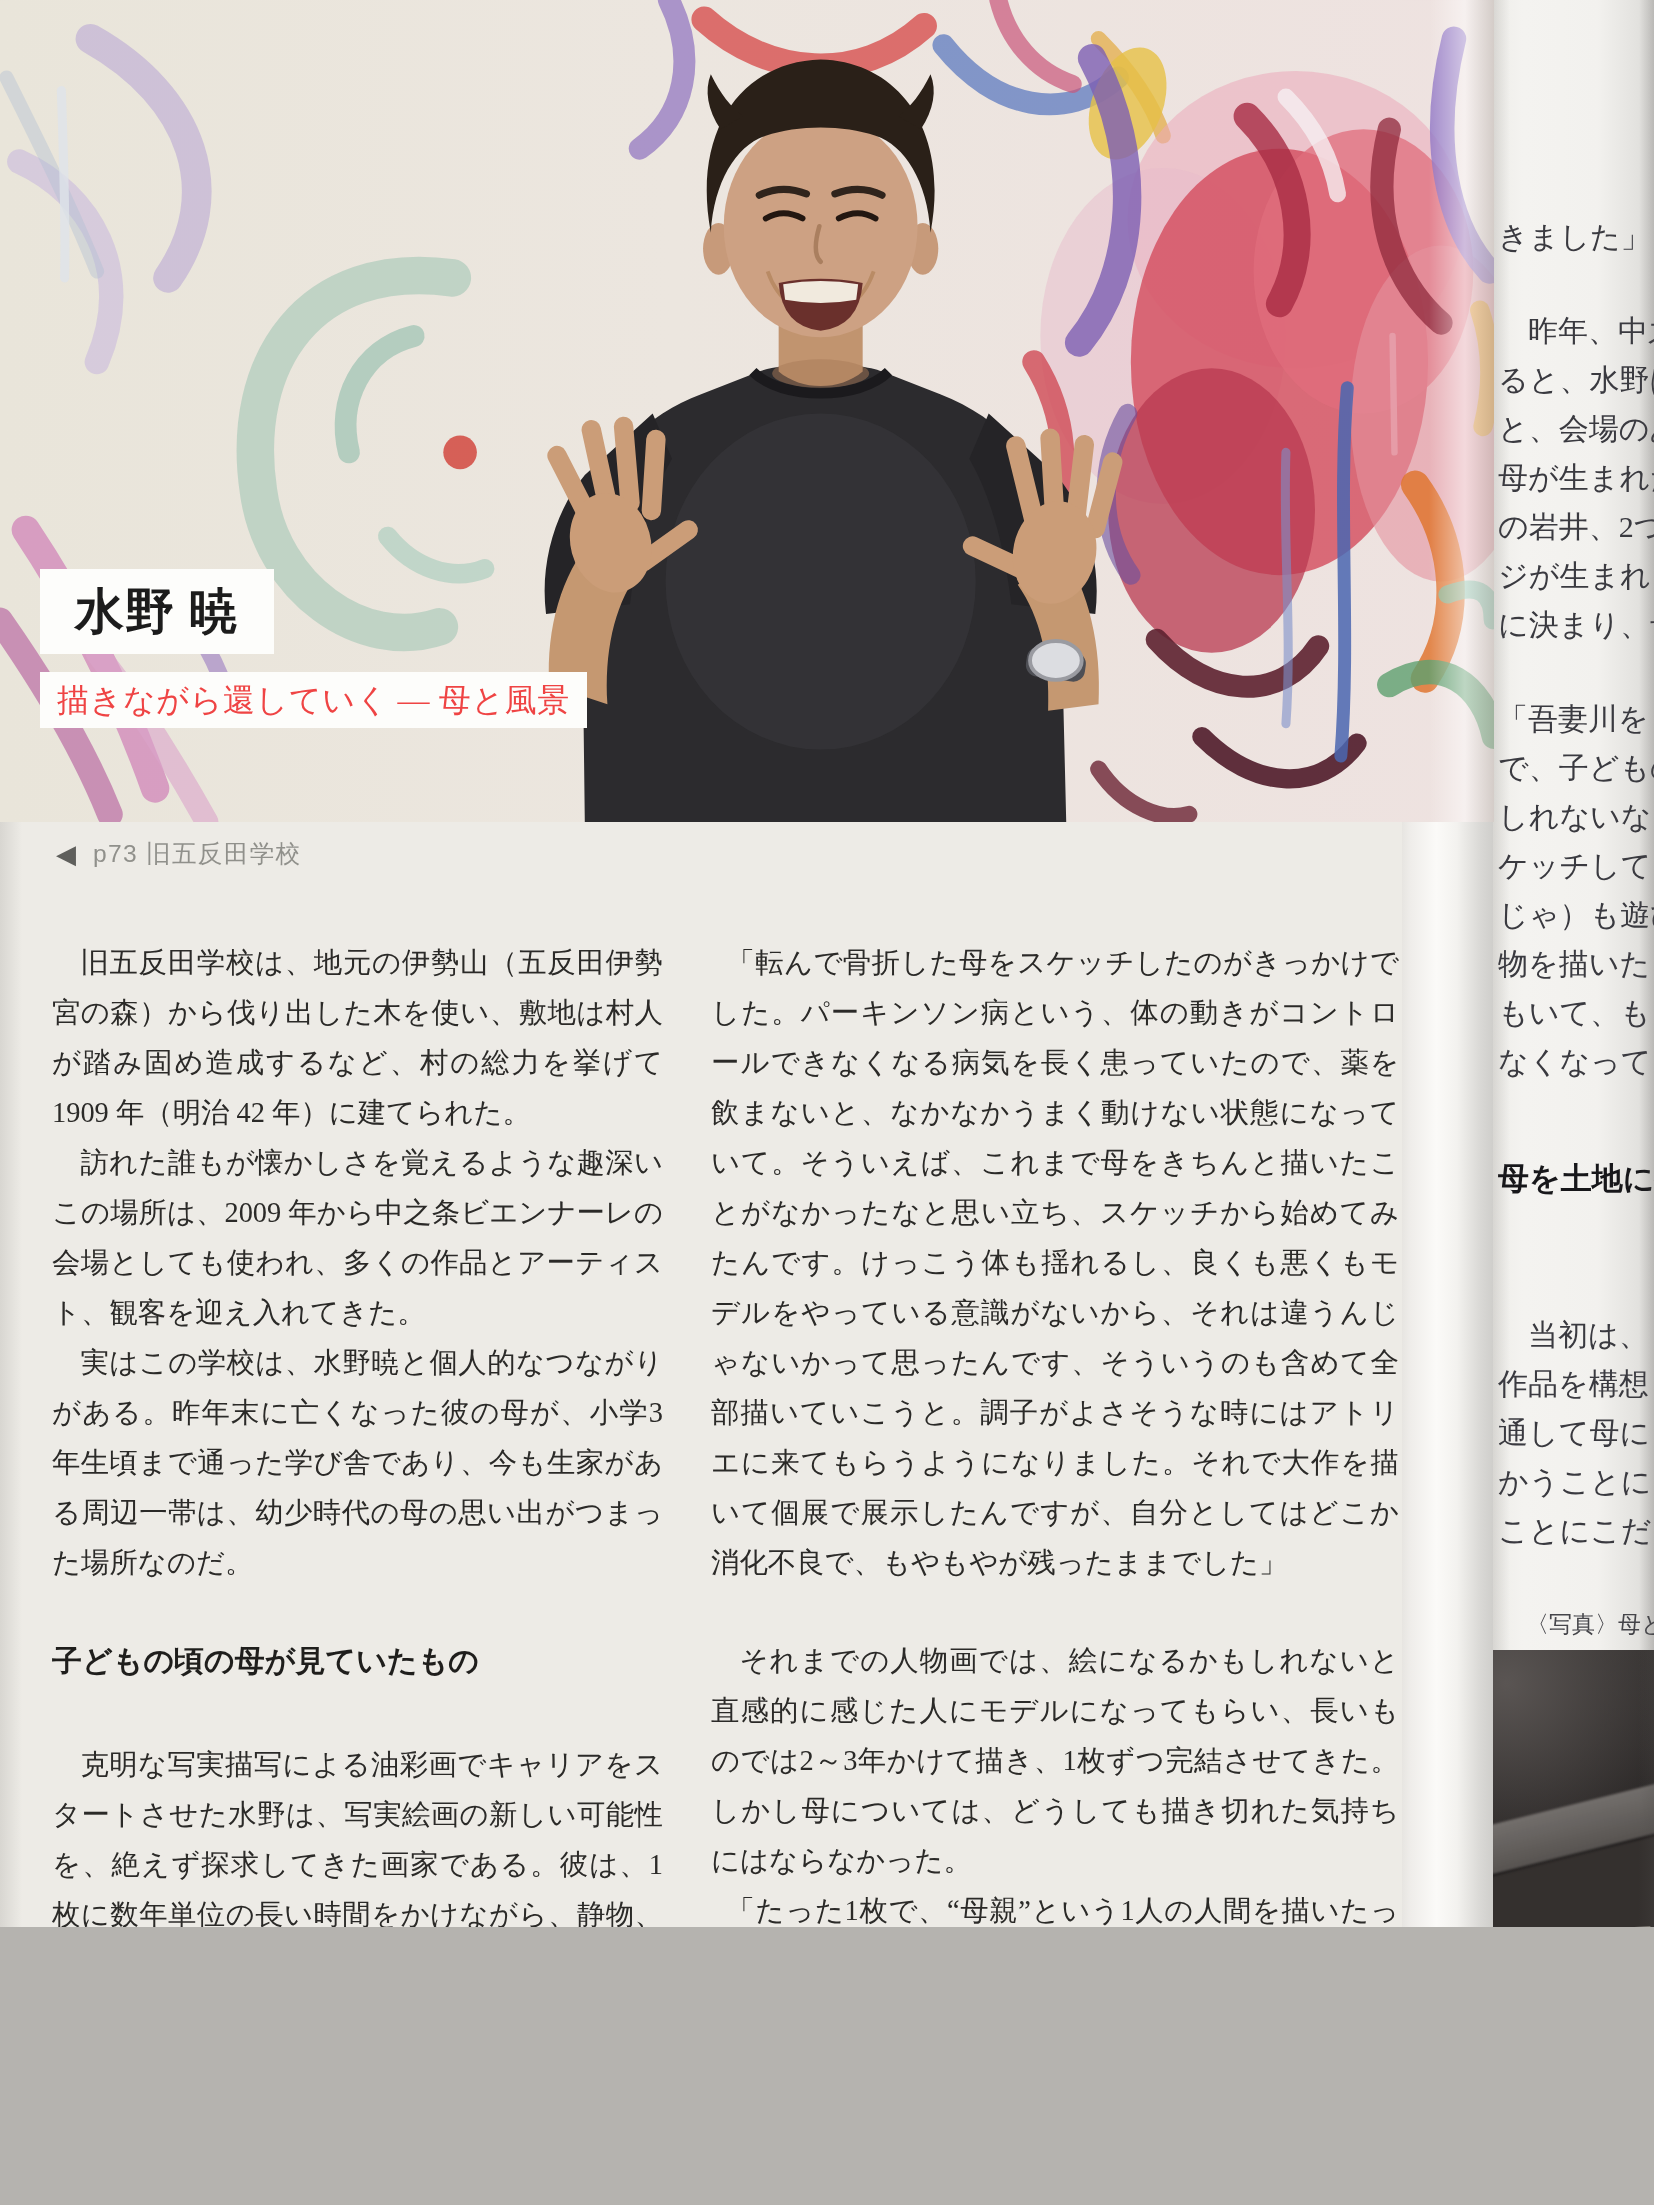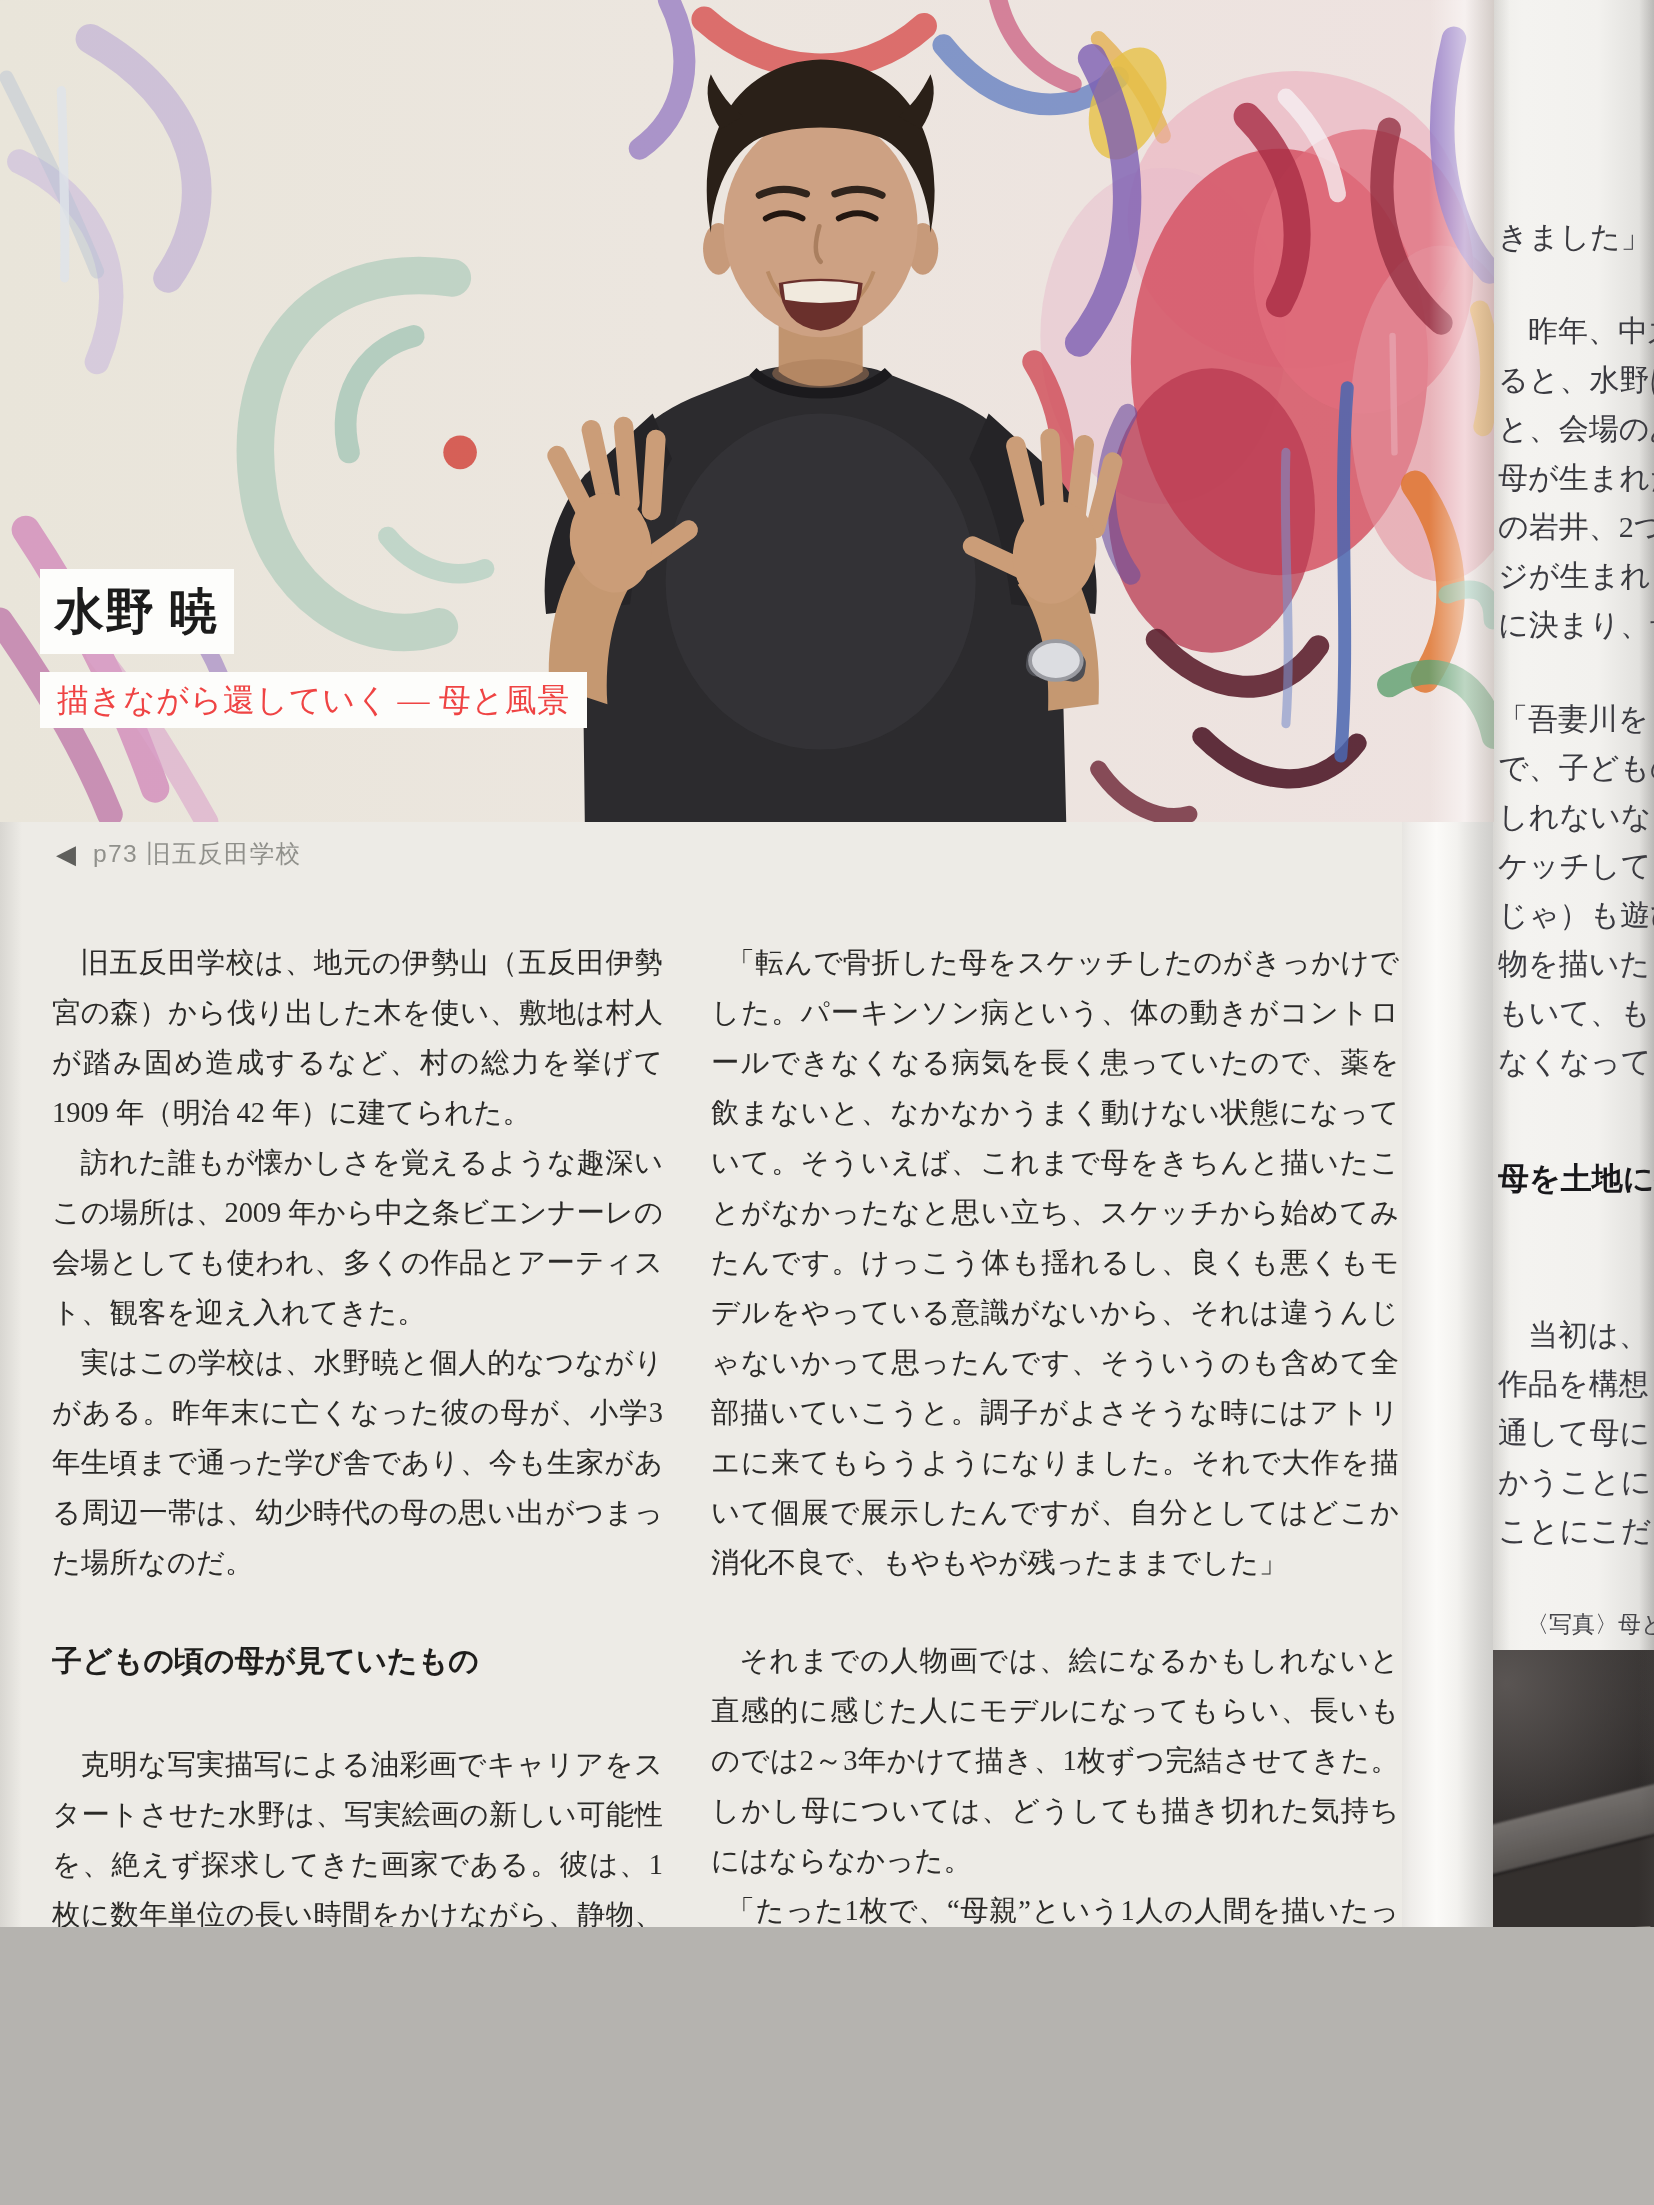--- a/index.html
+++ b/index.html
@@ -41,21 +41,21 @@
   
   .left-page{position:absolute;left:0;top:0;width:1402px;height:2205px;background:#edebe6;}
   .left-edge{position:absolute;left:0;top:0;width:22px;height:2205px;
     background:linear-gradient(90deg,#d8d6d1,rgba(216,214,209,0));}
 
   .hero{position:absolute;left:0;top:0;width:1494px;height:822px;}
   .hero svg{display:block;}
   .photo-curl{position:absolute;right:0;top:0;width:65px;height:822px;
     background:linear-gradient(90deg,rgba(255,255,255,0),rgba(255,255,255,.5) 55%,rgba(190,186,180,.55));}
 
-  .title-box{position:absolute;left:40px;top:569px;background:#fdfdfb;padding:17px 15px;display:inline-block;text-align:right;}
+  .title-box{position:absolute;left:40px;top:569px;background:#fdfdfb;padding:17px 35px;display:inline-block;text-align:right;}
   .title-box h1{margin:0;font-size:49px;line-height:1.05;font-weight:600;color:#1c1c1c;letter-spacing:1.3px;}
   .subtitle-box{position:absolute;left:40px;top:672px;background:#fdfdfb;padding:9.7px 17px;display:inline-block;}
   .subtitle-box h2{margin:0;font-size:32px;line-height:1.15;font-weight:500;color:#ef4444;letter-spacing:0.6px;}
 
   .ref-caption{position:absolute;left:56px;top:837px;display:flex;align-items:center;gap:17px;
     font-family:"Liberation Sans","DejaVu Sans",sans-serif;}
   .ref-caption .arrow{font-size:26px;color:#5f5f5c;line-height:1;}
   .ref-caption .ref-text{font-size:24.6px;color:#90908b;letter-spacing:1.3px;}
 
   .col{position:absolute;font-size:28.4px;line-height:50px;color:#2b2a28;text-align:justify;}

